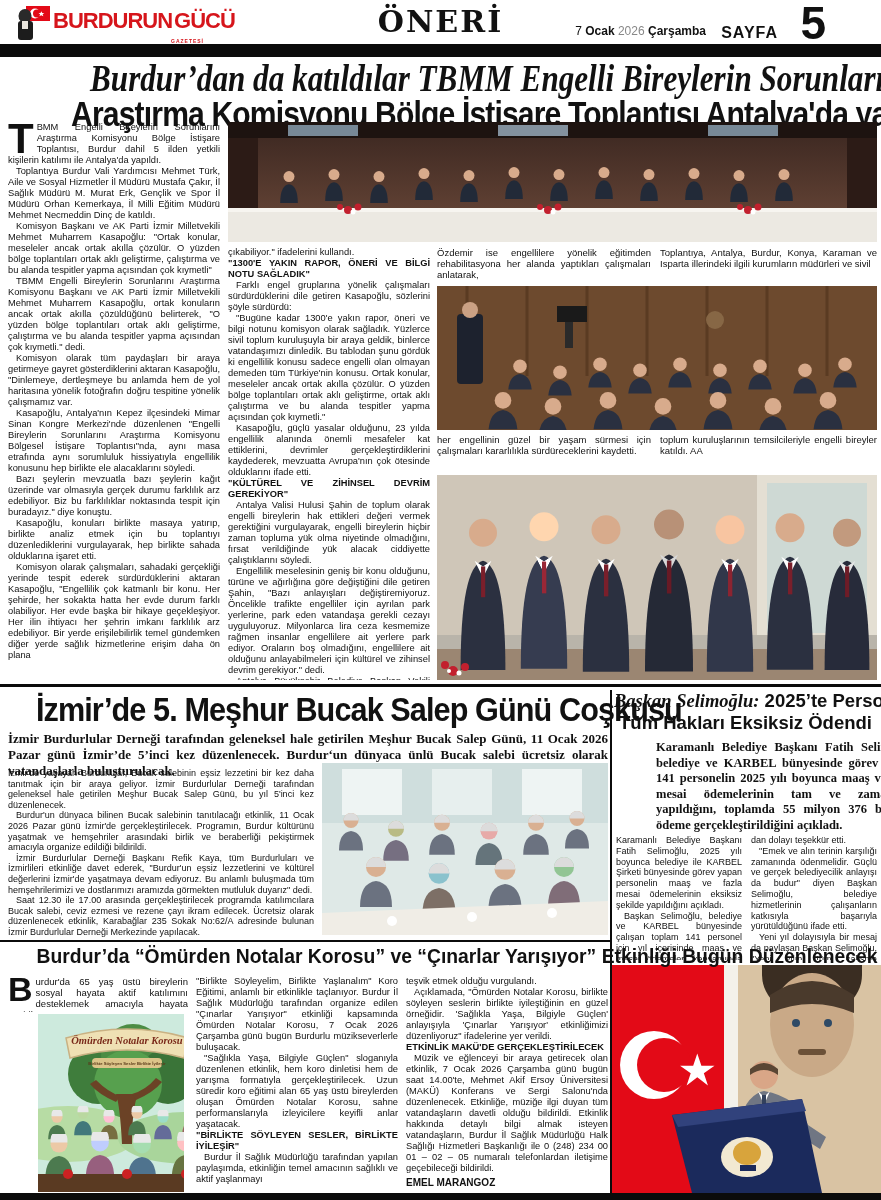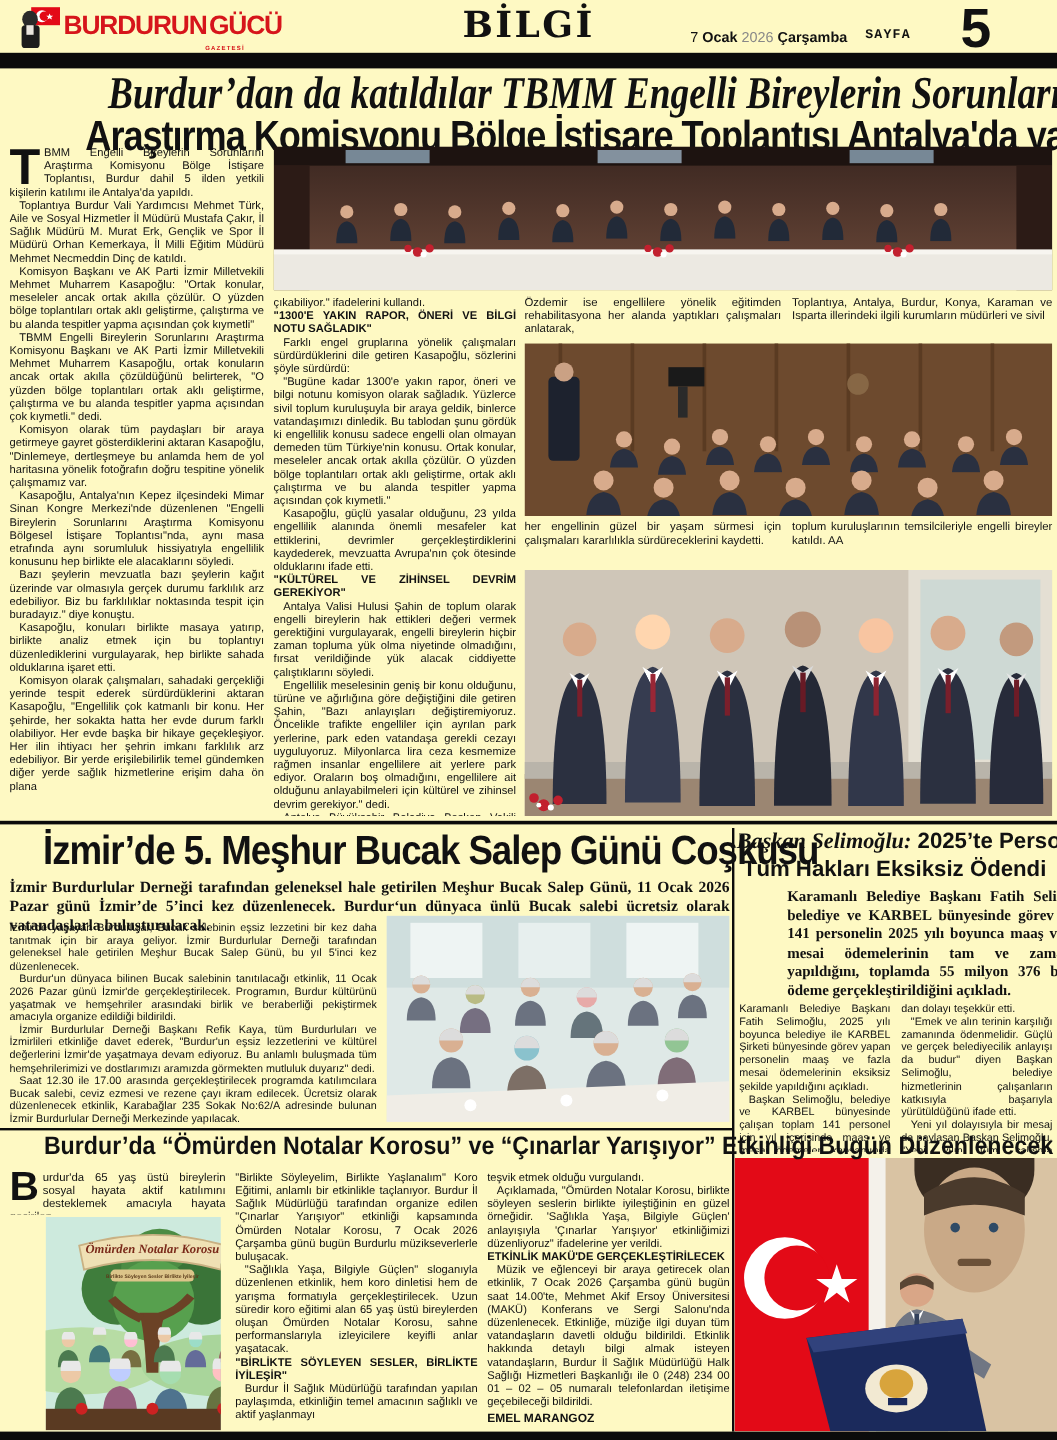--- a/index.html
+++ b/index.html
@@ -1,28 +1,28 @@
 <!DOCTYPE html>
 <html><head>
 <meta charset="utf-8">
 <style>
   html,body{margin:0;padding:0;background:#888;}
-  .page{position:relative;width:881px;height:1200px;background:#fef9c3;margin:0 auto;overflow:hidden;
+  .page{position:relative;width:881px;height:1200px;background:#ffffff;margin:0 auto;overflow:hidden;
         font-family:"Liberation Sans",sans-serif;color:#111;}
   .abs{position:absolute;}
   
   .logo{left:16px;top:4px;height:40px;display:flex;align-items:flex-start;gap:3px;}
   .logo-text{font-weight:bold;color:#d6151b;font-size:22px;letter-spacing:-1px;line-height:22px;margin-top:6px;}
   .logo-text .g2{margin-left:2px;}
   .logo-sub{display:block;font-size:5px;letter-spacing:1px;color:#d6151b;font-weight:bold;margin-left:118px;margin-top:-2px;}
   .section-title{left:0;right:0;top:4px;text-align:center;font-family:"DejaVu Serif",serif;
                  font-weight:bold;font-size:30px;letter-spacing:2px;}
   .m-date{right:175px;top:24px;font-size:12px;}
   .m-date b{font-weight:bold;} .m-date .yr{color:#888;}
-  .m-sayfa{right:122px;top:24px;font-size:11px;font-weight:bold;letter-spacing:1px;font-family:Liberation Mono, monospace;}
+  .m-sayfa{right:103px;top:24px;font-size:16px;font-weight:bold;letter-spacing:1px;}
   .m-num{right:55px;top:-4px;font-size:46px;font-weight:bold;}
   .topbar{left:0;top:44px;width:881px;height:13px;background:#0b0b0b;}
   .botbar{left:0;top:1193px;width:881px;height:7px;background:#0b0b0b;}
   
   .h-wrap{left:0;right:0;text-align:center;white-space:nowrap;}
   .h1line{top:56px;}
   .h1line .t{display:inline-block;font-family:"Liberation Serif",serif;font-style:italic;font-weight:bold;
              font-size:38px;transform:scaleX(.82);transform-origin:center;}
   .h2line{top:94px;}
   .h2line .t{display:inline-block;font-weight:bold;font-size:35px;letter-spacing:-1px;
@@ -63,21 +63,21 @@
         <circle cx="21" cy="9.5" r="4" fill="#e30a17"></circle>
       <polygon points="26,7 27.2,9.1 29.5,9.1 27.6,10.5 28.4,12.7 26,11.4 24.1,12.7 24.8,10.5 23,9.1 25.3,9.1" fill="#fff" transform="scale(0.9) translate(2,1)"></polygon>
       <ellipse cx="9" cy="12" rx="6.5" ry="7" fill="#2a2a2a"></ellipse>
       <rect x="2" y="17" width="15" height="19" rx="3" fill="#1c1c1c"></rect>
       <rect x="6" y="17" width="6" height="8" fill="#e9e5dd"></rect>
     </svg>
     <div class="logo-text"><span>BURDURUN</span><span class="g2">GÜCÜ</span>
       <span class="logo-sub">GAZETESİ</span>
     </div>
   </div>
-  <div class="abs section-title">BİLGİ</div>
+  <div class="abs section-title">ÖNERİ</div>
   <div class="abs m-date">
     <span>7</span> <b>Ocak</b>
     <span class="yr">2026</span> <b>Çarşamba</b>
   </div>
   <div class="abs m-sayfa">SAYFA</div>
   <div class="abs m-num">5</div>
   <div class="abs topbar"></div>
 
   <div class="abs h-wrap h1line"><span class="t">Burdur’dan da katıldılar TBMM Engelli Bireylerin Sorunlarını</span></div>
   <div class="abs h-wrap h2line"><span class="t">Araştırma Komisyonu Bölge İstişare Toplantısı Antalya'da yapıldı</span></div>

